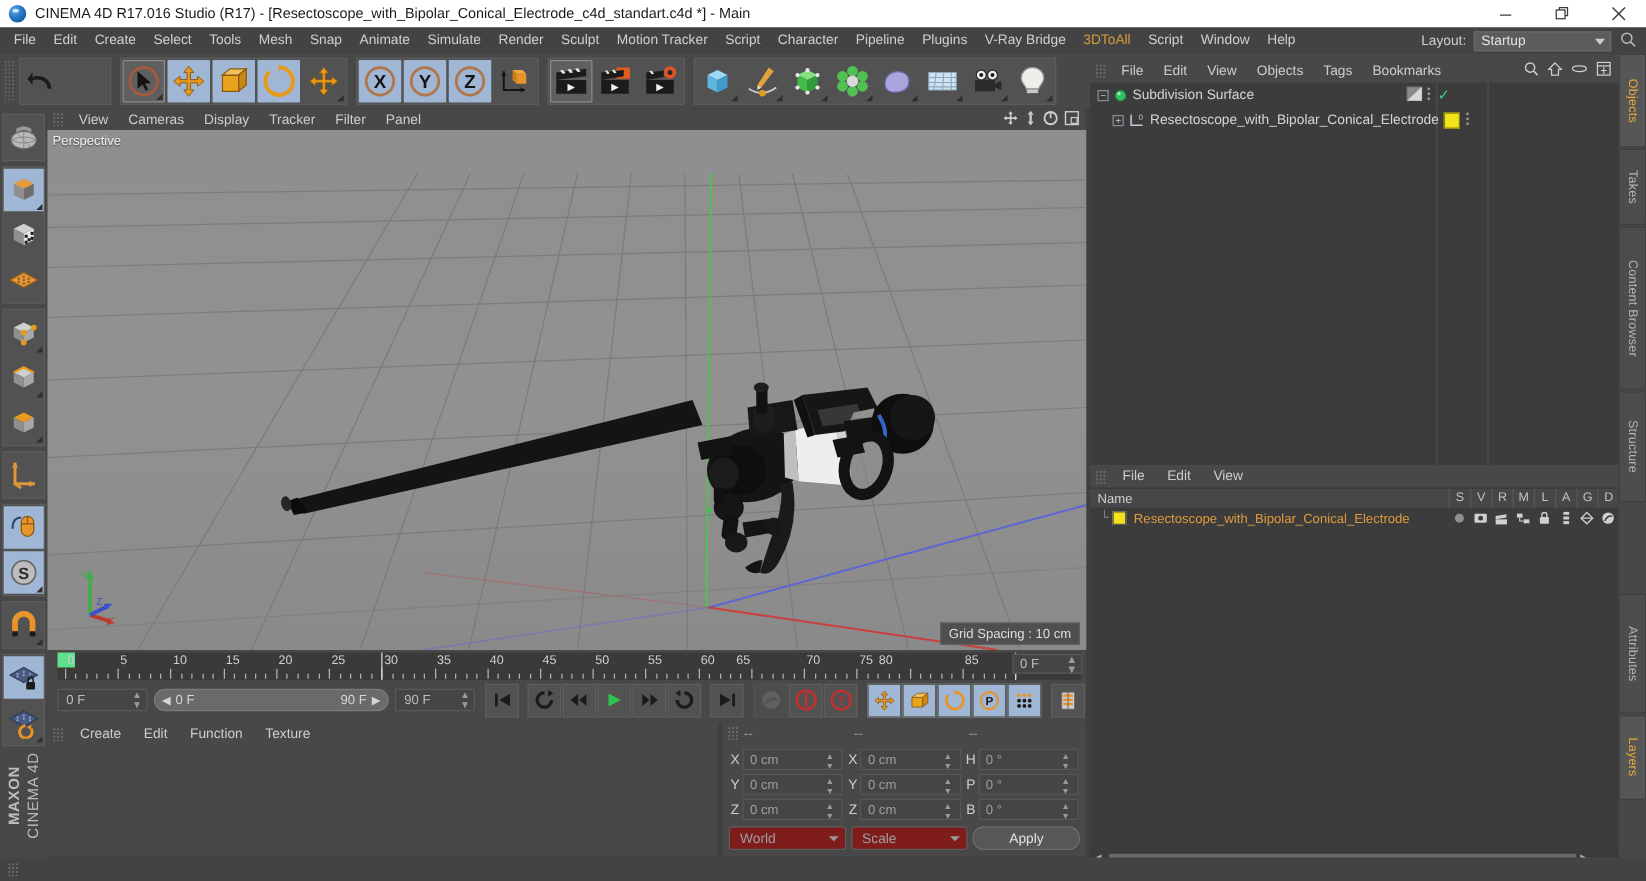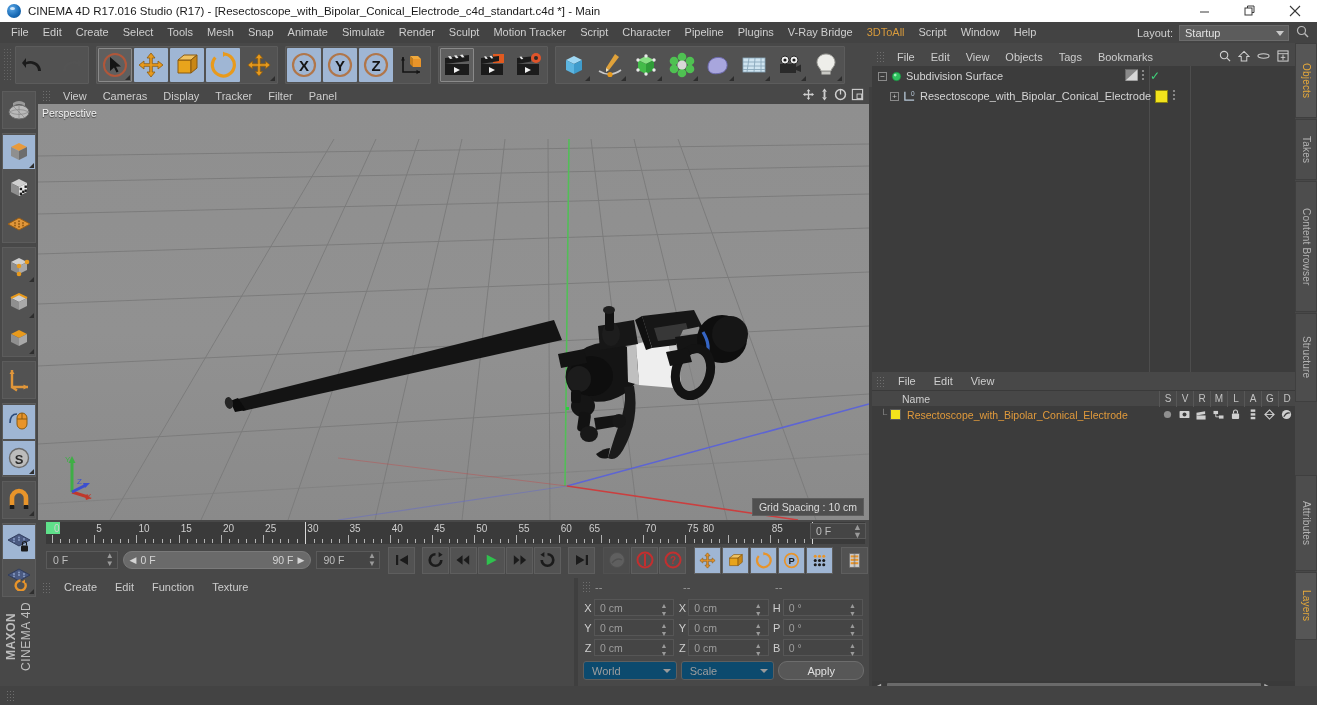--- a/index.html
+++ b/index.html
@@ -156,21 +156,21 @@
   .coord-rows{ padding:3px 4px 0 4px; }
   .crow{ display:flex; align-items:center; height:19px; margin-bottom:1px; }
   .clab{ width:12px; font-size:11px; color:#cfcfcf; text-align:center; }
   .cfield{
     flex:1; height:17px; background:#454545; border:1px solid #565656; display:flex; align-items:center;
     padding-left:5px; font-size:10.5px; color:#9e9e9e; margin-right:2px; position:relative;
   }
   .cfield .spin{ position:absolute; right:3px; top:2px; }
   .crow2{ display:flex; align-items:center; gap:4px; padding:3px 5px 0 5px;}
   .dropdown{
-    flex:1; height:19px; background:#0c4a6e; border:1px solid #5e5e5e; border-radius:3px;
+    flex:1; height:19px; background:#7f1d1d; border:1px solid #5e5e5e; border-radius:3px;
     display:flex;align-items:center;padding-left:8px;font-size:11px;color:#9e9e9e;position:relative;
   }
   .dropdown .arr{ position:absolute;right:5px;top:7px;width:0;height:0;
     border-left:4px solid transparent;border-right:4px solid transparent;border-top:4px solid #9a9a9a;}
   .applybtn{
     flex:1; height:19px; background:#575757; border:1px solid #6d6d6d; border-radius:9px;
     display:flex; align-items:center; justify-content:center; font-size:11px; color:#e0e0e0;
   }
 
   
@@ -186,21 +186,21 @@
     width:9px;height:9px;border:1px solid #8a8a8a;margin-right:4px;position:relative;flex:0 0 auto;
     color:#c8c8c8; font-size:8px; line-height:7px; text-align:center;
   }
   .om-label{ font-size:11px; color:#d4d4d4; white-space:nowrap; }
 
   
   .laypanel{ position:absolute; left:872px; top:372px; width:423px; height:320px; background:#484848;}
   .lay-menubar{ height:18px; display:flex; align-items:center; padding-left:2px;}
   .lay-menubar .mi{ padding:0 9px; font-size:11px; color:#cdcdcd;}
   .lay-header{ height:16px; background:#474747; display:flex; align-items:center; border-top:1px solid #3a3a3a;}
-  .lay-header .nm{ padding-left:6px; font-size:10.5px; color:#cfcfcf; flex:1;margin-left:24px;}
+  .lay-header .nm{ padding-left:6px; font-size:10.5px; color:#cfcfcf; flex:1;}
   .lay-header .cc{
     width:17px; text-align:center; font-size:10px; color:#c2c2c2;
     border-left:1px solid #575757; height:16px; line-height:16px;
   }
   .lay-body{ height:286px; background:#3c3c3c; }
   .lay-row{ display:flex; align-items:center; height:17px; }
   .lay-row .swatch{ width:11px;height:11px;background:#f2e31c;border:1px solid #5a5a5a; margin-left:16px;}
   .lay-row .lname{ margin-left:6px; font-size:10.5px; color:#e09a3c; flex:1; white-space:nowrap;}
   .lay-row .icn{ width:17px; display:flex; align-items:center; justify-content:center;}
   .lay-scroll{

